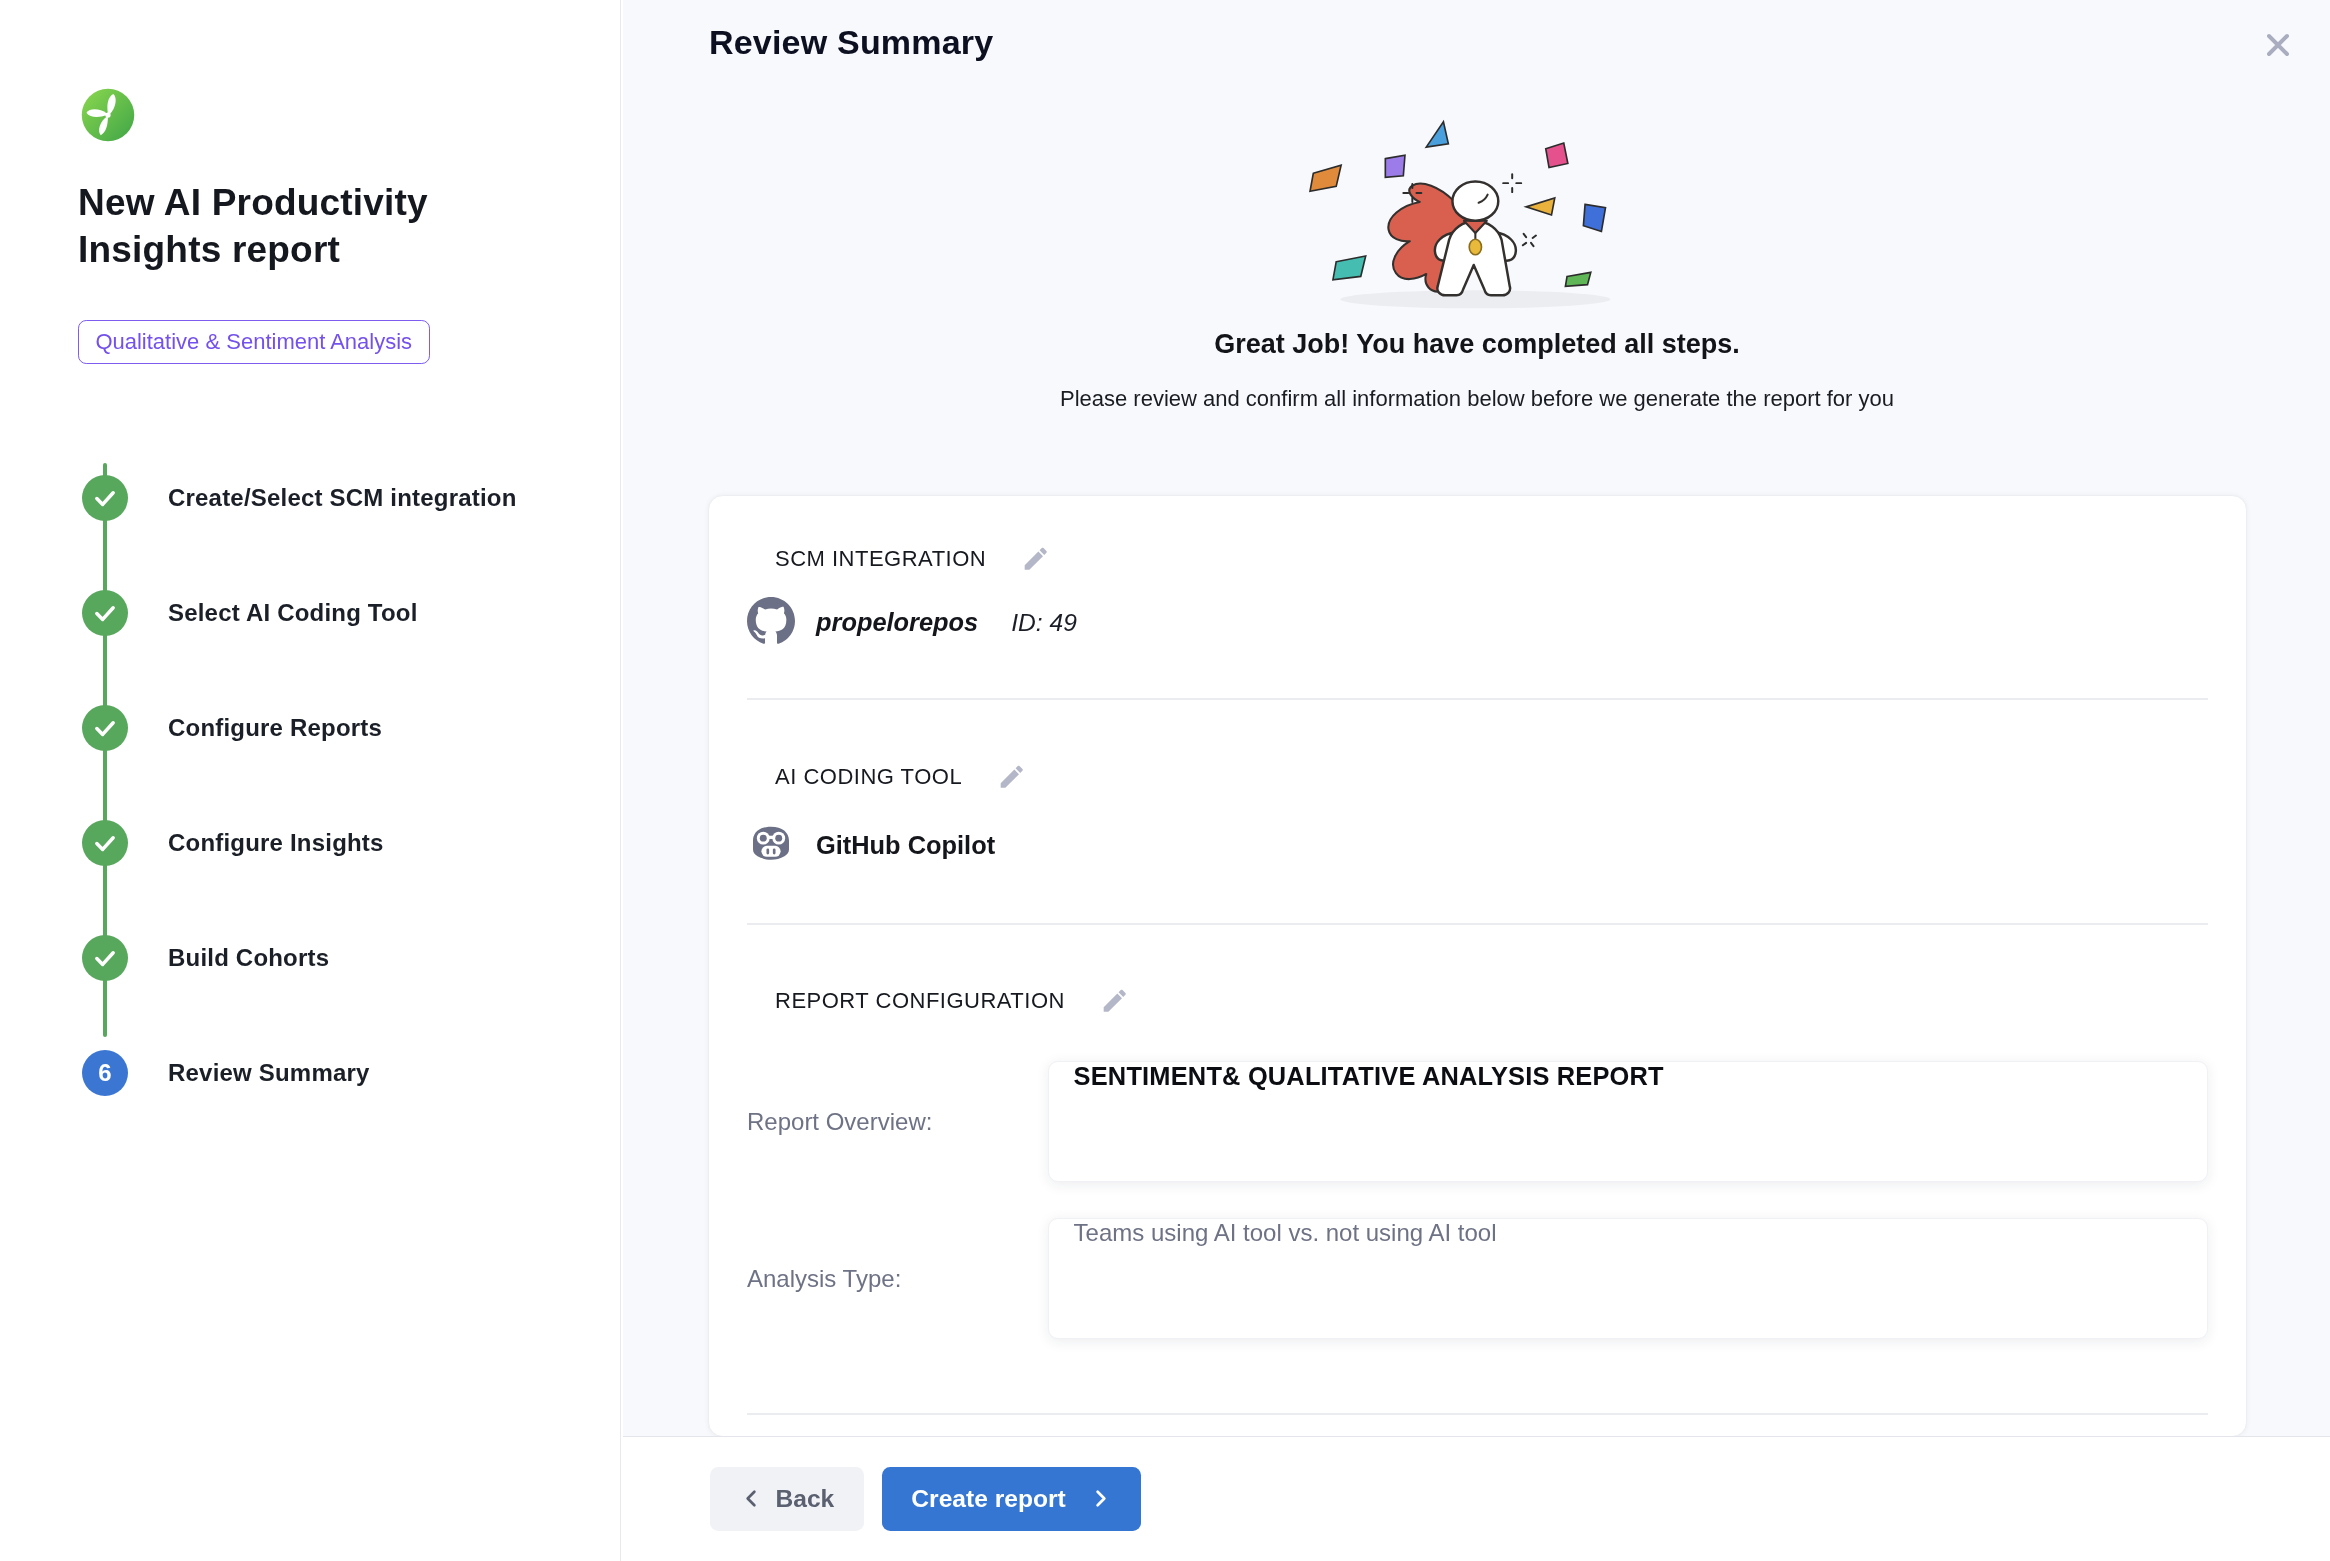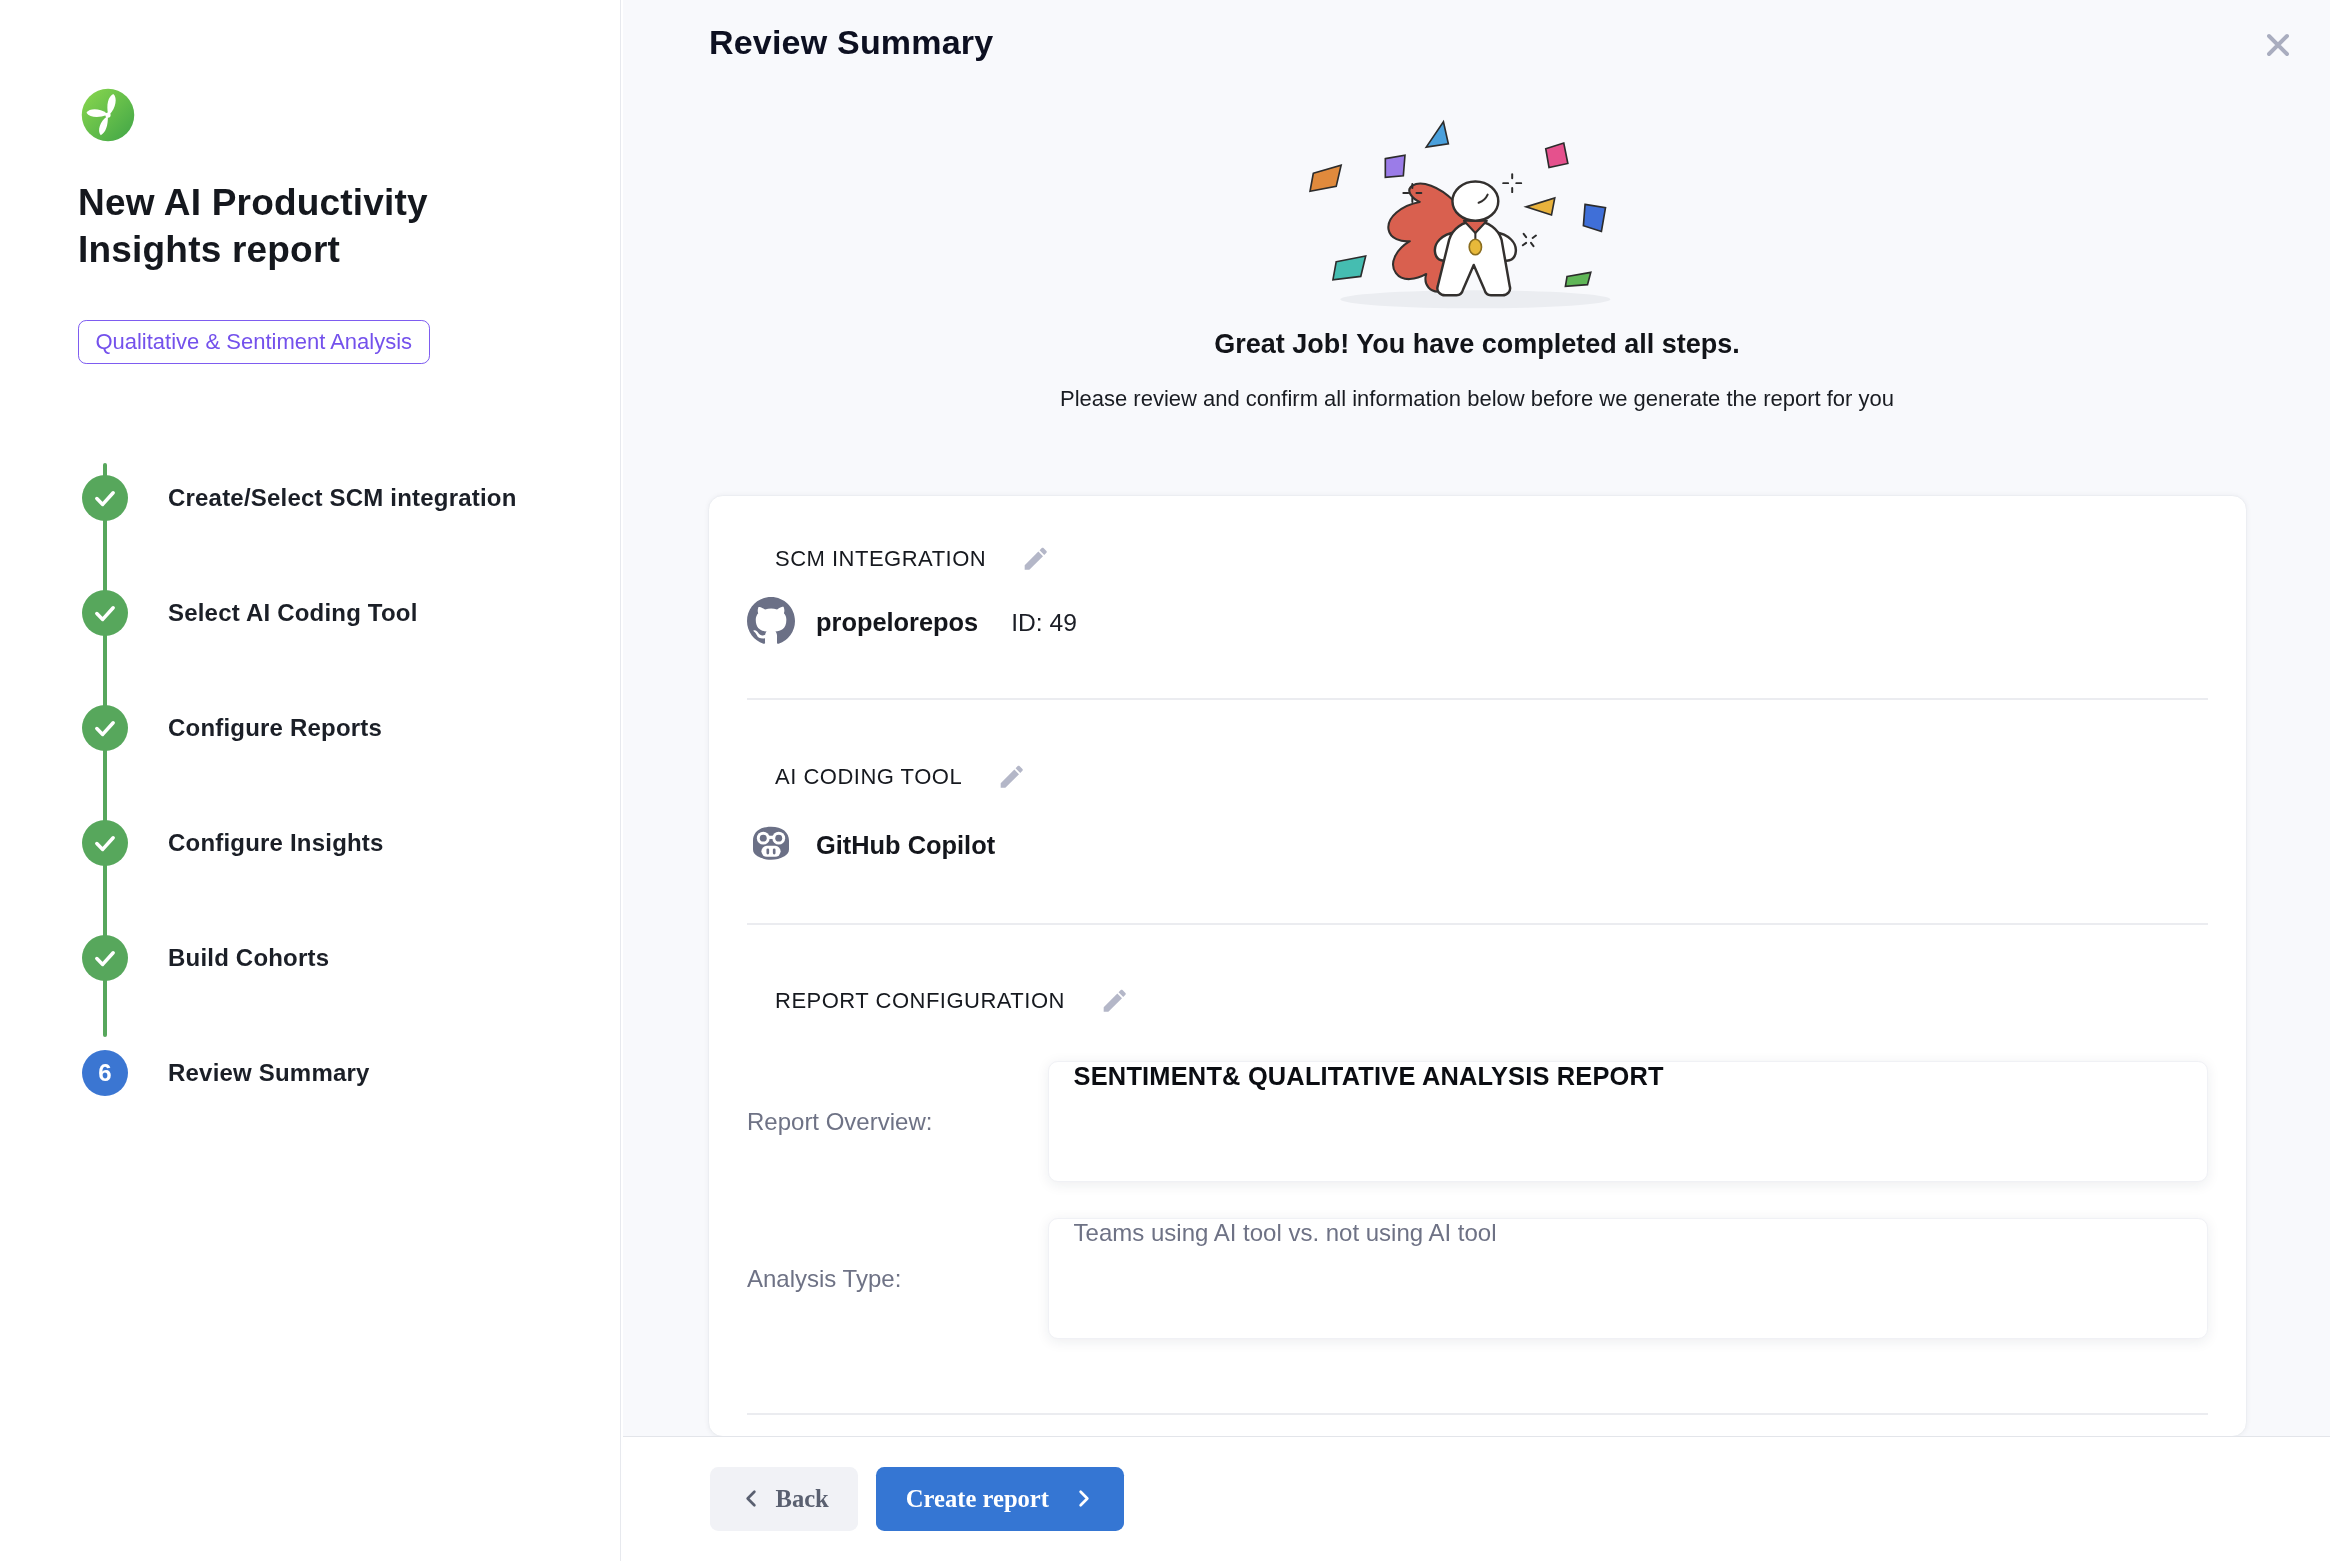--- a/index.html
+++ b/index.html
@@ -43,21 +43,21 @@
 
   .field-row { position:absolute; left:38px; right:38px; height:121px; display:flex; align-items:center; }
   .field-label { flex:0 0 301px; font-size:24px; color:#6e7285; }
   .field-box { flex:1; height:121px; background:#ffffff; border:0.8px solid #f0f1f5; border-radius:9.8px; box-shadow:0 2.5px 13px rgba(30,35,60,0.08); display:flex; align-items:flex-start; padding:0 24.6px; }
   .field-value-strong { font-size:25.4px; font-weight:700; color:#0b0d12; letter-spacing:0.2px; }
   .field-value { font-size:24px; color:#6e7285; }
 
   
   .footer { position:absolute; left:0; top:1436px; width:1708px; height:125px; background:#ffffff; border-top:1.6px solid #e3e5ea; }
   .footer-buttons { position:absolute; left:87px; top:29.5px; display:flex; gap:18px; }
-  .btn { display:flex; align-items:center; justify-content:center; height:64px; border:none; border-radius:8.2px; cursor:pointer; font-family:Liberation Serif, serif; }
+  .btn { display:flex; align-items:center; justify-content:center; height:64px; border:none; border-radius:8.2px; cursor:pointer; font-family:Liberation Sans, sans-serif; }
   .btn-back { background:#f1f2f6; color:#5a6070; font-size:24.6px; font-weight:600; padding:0 29.5px; gap:13px; }
   .btn-create { background:#3576d3; color:#ffffff; font-size:24.6px; font-weight:700; padding:0 29.5px; gap:23px; }
 </style>
 </head>
 <body>
 
 <div class="app">
 
   <aside class="sidebar">
     <span class="logo">
@@ -188,21 +188,21 @@
 
       <div class="sec-row" style="top:46px;">
         <span class="sec-label">SCM INTEGRATION</span>
         <button class="edit-btn">
           <svg viewBox="0 0 24 24" width="29.5" height="29.5">
               <path d="M3 17.2V21h3.8L17.9 9.9l-3.8-3.8L3 17.2zM20.7 7.1c.4-.4.4-1 0-1.4l-2.4-2.4c-.4-.4-1-.4-1.4 0l-1.8 1.8 3.8 3.8 1.8-1.8z" fill="#b4b7c8"></path>
             </svg>
         </button>
       </div>
 
-      <div class="entity-row" style="top:98px; height:57px;">
+      <div class="entity-row" style="top:98px; height:57px;font-style:italic;">
         <span>
           <svg viewBox="0 0 16 16" width="48" height="48" fill="#6b7086">
               <path d="M8 0C3.58 0 0 3.58 0 8c0 3.54 2.29 6.53 5.47 7.59.4.07.55-.17.55-.38 0-.19-.01-.82-.01-1.49-2.01.37-2.53-.49-2.69-.94-.09-.23-.48-.94-.82-1.13-.28-.15-.68-.52-.01-.53.63-.01 1.08.58 1.23.82.72 1.21 1.87.87 2.33.66.07-.52.28-.87.51-1.07-1.78-.2-3.64-.89-3.64-3.95 0-.87.31-1.59.82-2.15-.08-.2-.36-1.02.08-2.12 0 0 .67-.21 2.2.82.64-.18 1.32-.27 2-.27s1.36.09 2 .27c1.53-1.04 2.2-.82 2.2-.82.44 1.1.16 1.92.08 2.12.51.56.82 1.27.82 2.15 0 3.07-1.87 3.75-3.65 3.95.29.25.54.73.54 1.48 0 1.07-.01 1.93-.01 2.2 0 .21.15.46.55.38A8.01 8.01 0 0 0 16 8c0-4.42-3.58-8-8-8z"></path>
             </svg>
         </span>
         <span class="entity-name">propelorepos</span>
         <span class="entity-id">ID: 49</span>
       </div>
 
       <div class="card-divider" style="top:202px;"></div>

